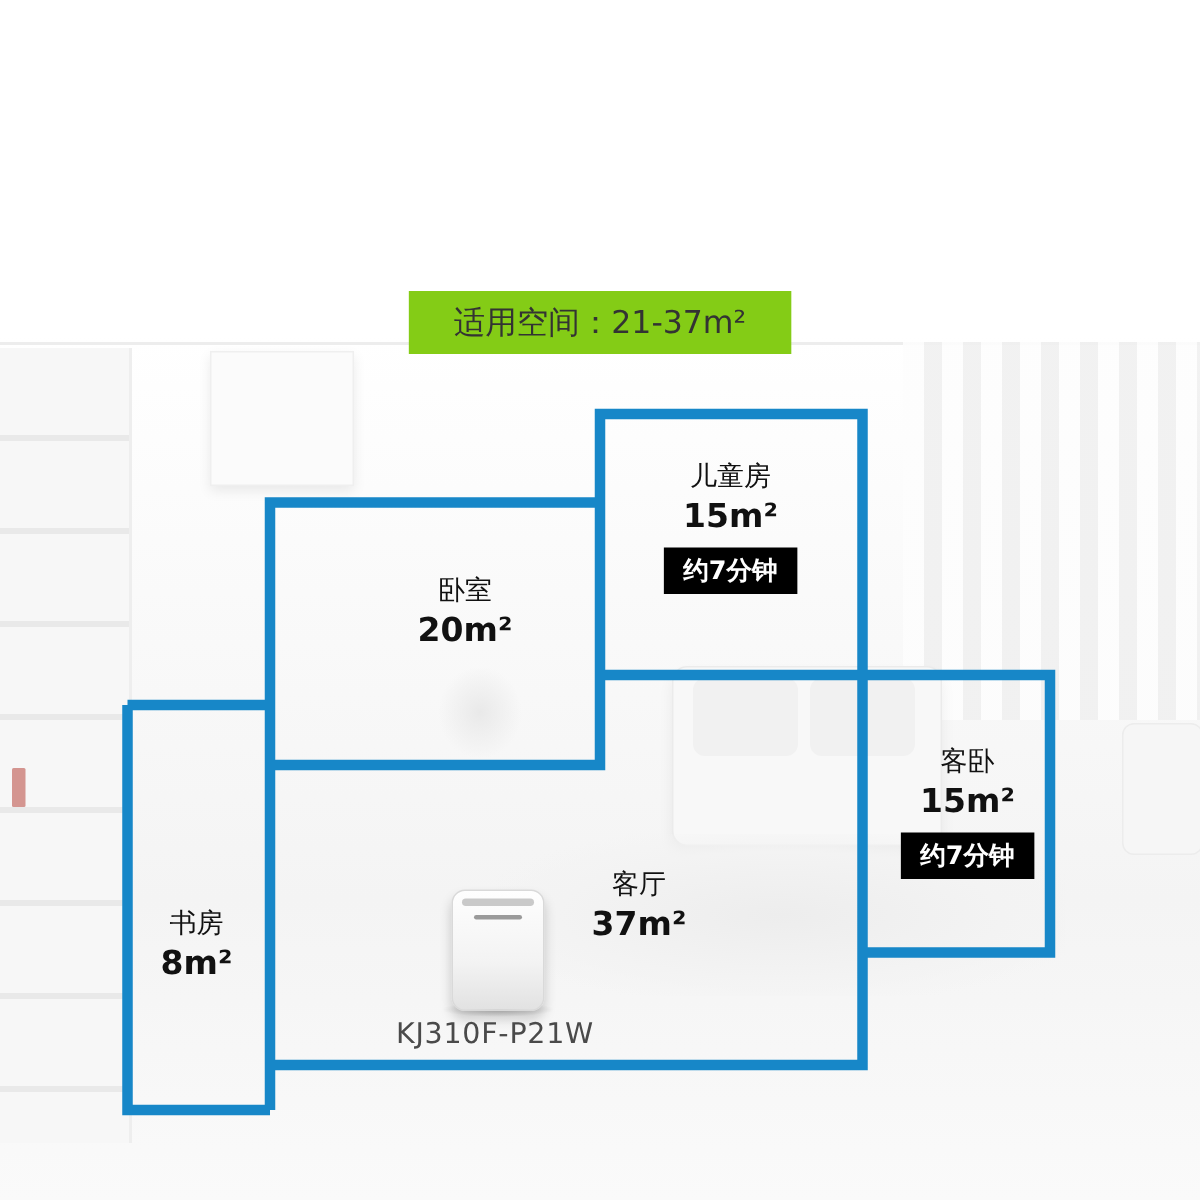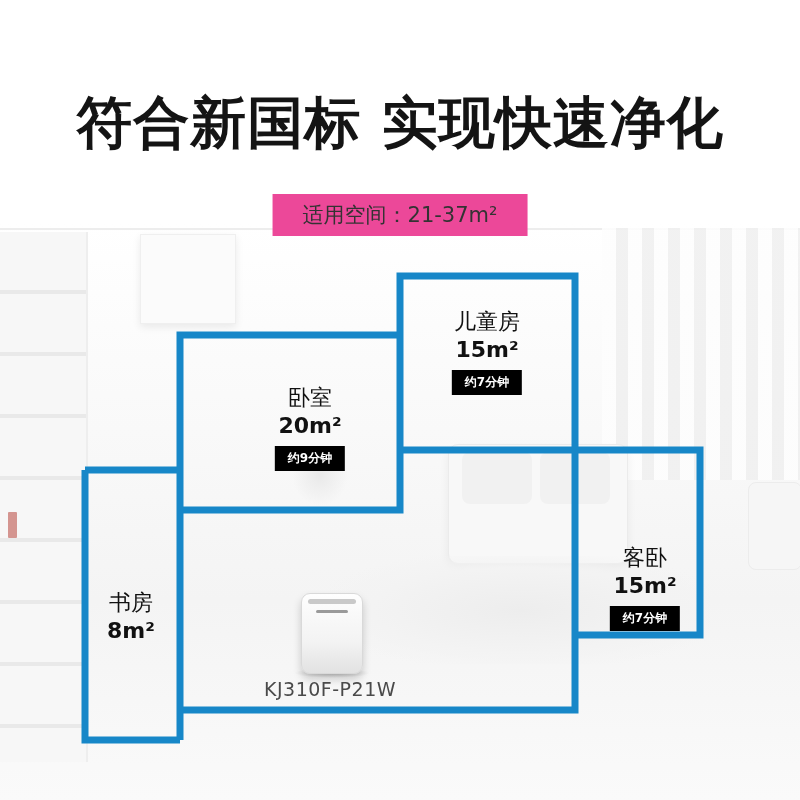--- a/index.html
+++ b/index.html
@@ -26,30 +26,30 @@
   .armchair-right{left:748px;top:482px;width:52px;height:86px;background:#f6f6f6;border:1px solid #ececec;border-radius:8px;}
   .carpet{left:330px;top:556px;width:380px;height:108px;
     background:radial-gradient(ellipse at center,#ededed 0%,#f3f3f3 55%,rgba(255,255,255,0) 80%);}
   .plant-blob{left:292px;top:444px;width:56px;height:62px;
     background:radial-gradient(ellipse at center,#e9e9e9 0%,rgba(255,255,255,0) 70%);}
 
   
   .headline{position:absolute;left:0;top:86px;width:800px;text-align:center;
     font-size:56px;font-weight:700;color:#141414;letter-spacing:1px;}
   .space-bar{position:absolute;left:50%;top:194px;transform:translateX(-50%);
-    background:#ec4899;color:#333333;font-size:21px;padding:7px 30px;white-space:nowrap;}
+    background:#84cc16;color:#333333;font-size:21px;padding:7px 30px;white-space:nowrap;}
 
   
   .plan-svg{position:absolute;left:0;top:0;width:800px;height:800px;}
 
   .room-label{position:absolute;transform:translateX(-50%);text-align:center;white-space:nowrap;}
-  .room-name{font-size:22px;color:#111111;line-height:1.25;}
+  .room-name{font-size:18px;color:#111111;line-height:1.25;font-family:Liberation Mono, monospace;}
   .room-area{font-size:22px;font-weight:700;color:#111111;line-height:1.25;}
   .room-time-badge{display:inline-block;background:#000000;color:#ffffff;
-    font-size:12px;font-weight:700;padding:4px 13px;margin-top:7px;}
+    font-size:17px;font-weight:700;padding:4px 13px;margin-top:7px;}
 
   
   .purifier{position:absolute;left:301px;top:593px;width:60px;height:79px;
     background:linear-gradient(180deg,#fefefe 0%,#f3f3f3 60%,#e2e2e2 100%);
     border:1px solid #d9d9d9;border-radius:9px;
     box-shadow:0 5px 8px rgba(0,0,0,.18);}
   .purifier-top{position:absolute;left:6px;top:5px;width:48px;height:5px;background:#c9c9c9;border-radius:3px;}
   .purifier-panel{position:absolute;left:14px;top:16px;width:32px;height:3px;background:#9a9a9a;border-radius:2px;}
   .purifier-shadow{position:absolute;left:294px;top:668px;width:76px;height:10px;
     background:radial-gradient(ellipse at center,rgba(0,0,0,.22) 0%,rgba(0,0,0,0) 70%);}
@@ -67,57 +67,57 @@
   <div class="decor red-book"></div>
   <div class="decor cabinet-topleft"></div>
   <div class="decor curtain-right"></div>
   <div class="decor sofa"></div>
   <div class="decor sofa-cushion"></div>
   <div class="decor sofa-cushion2"></div>
   <div class="decor armchair-right"></div>
   <div class="decor carpet"></div>
   <div class="decor plant-blob"></div>
 
-  <div class="headline">符合新国标 实现快速净化</div>
   <div class="space-bar">适用空间：21-37m²</div>
 
   <svg class="plan-svg" viewBox="0 0 800 800">
     <path d="M180 335 H400 V510 H180 Z
              M400 276 H575 V450 H400 Z
              M575 450 H700 V635 H575 Z
              M180 510 V710 H575 V450
              M85 470 V740 H180
              M85 470 H180
              M180 470 V740" fill="none" stroke-width="7" stroke-linejoin="miter" stroke="#1787c8"></path>
   </svg>
 
   <div class="room-label" style="left:310px;top:384px">
     <div class="room-name">卧室</div>
     <div class="room-area">20m²</div>
-    <div class="room-time-badge">约9分钟</div>
   </div>
 
   <div class="room-label" style="left:487px;top:308px">
     <div class="room-name">儿童房</div>
     <div class="room-area">15m²</div>
     <div class="room-time-badge">约7分钟</div>
   </div>
 
-  <div class="room-label" style="left:645px;top:544px">
+  <div class="room-label" style="left:645px;top:498px">
     <div class="room-name">客卧</div>
     <div class="room-area">15m²</div>
     <div class="room-time-badge">约7分钟</div>
   </div>
 
-  <div class="room-label" style="left:131px;top:589px">
+  <div class="room-label" style="left:131px;top:606px">
     <div class="room-name">书房</div>
     <div class="room-area">8m²</div>
   </div>
 
   <div class="room-label" style="left:426px;top:580px">
+    <div class="room-name">客厅</div>
+    <div class="room-area">37m²</div>
   </div>
 
   <div class="purifier-shadow"></div>
   <div class="purifier">
     <div class="purifier-top"></div>
     <div class="purifier-panel"></div>
   </div>
   <div class="product-model">KJ310F-P21W</div>
 
 </div>

